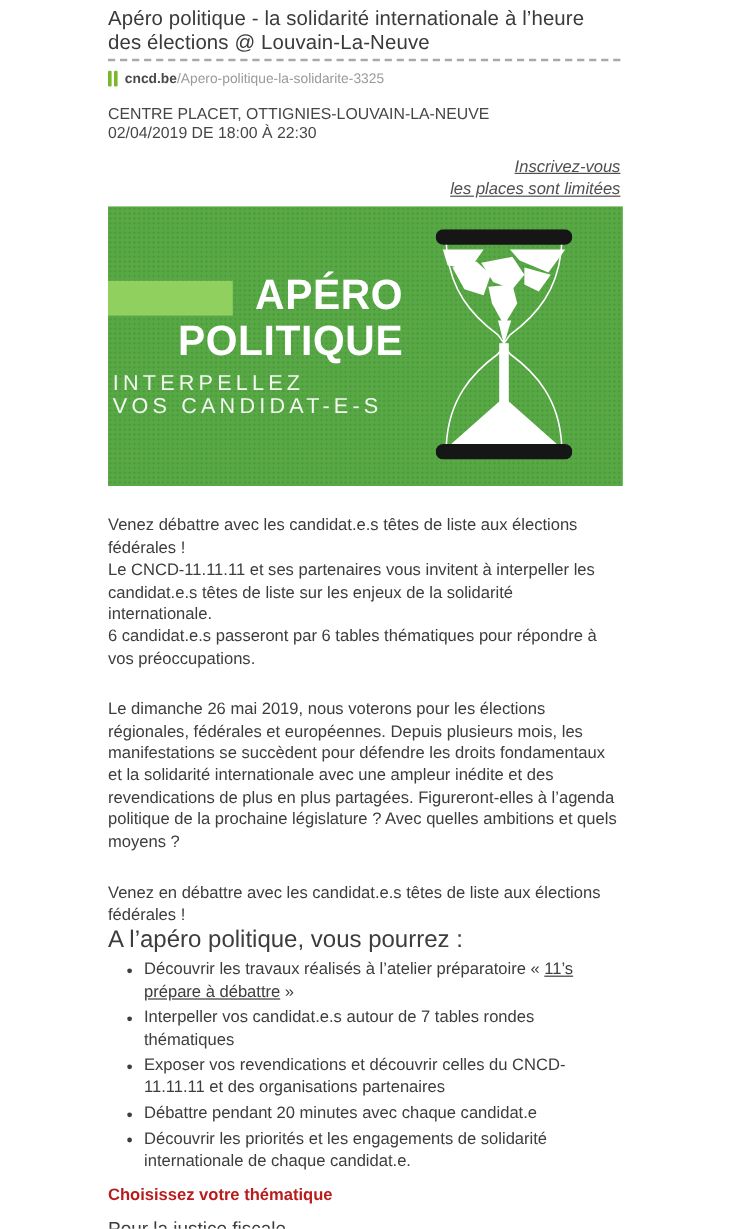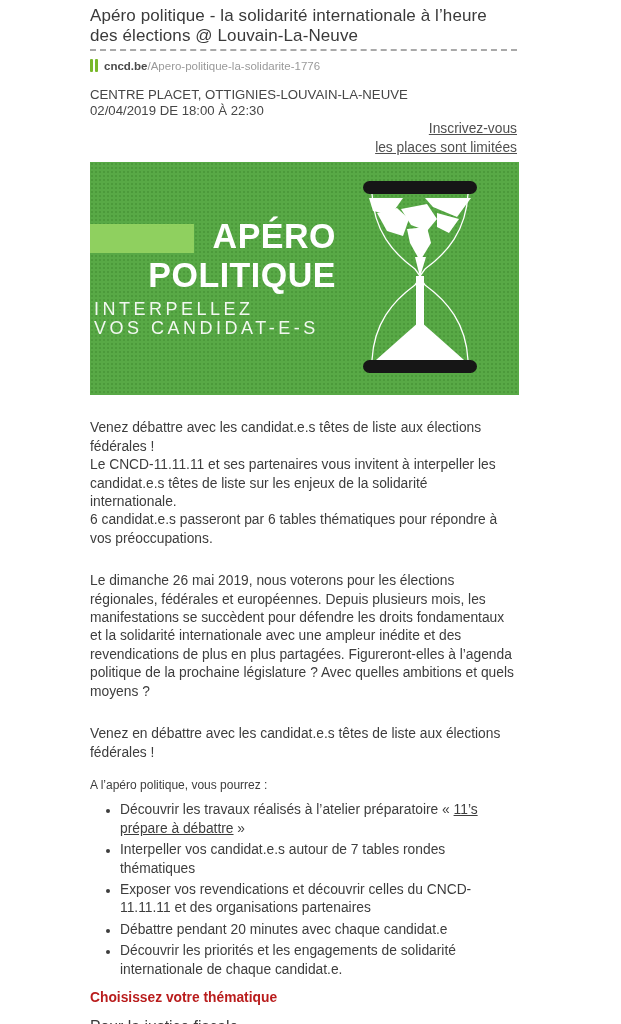--- a/index.html
+++ b/index.html
@@ -11,39 +11,39 @@
   .title-divider { margin-top: 4px; border-top: 2px dashed #a9a9a9; height: 0; }
 
   .source-row { margin-top: 8px; display: flex; align-items: flex-start; font-size: 11.5px; line-height: 14px; }
   .bars-icon { display: inline-flex; gap: 2px; margin-right: 6px; }
   .bars-icon i { display: block; width: 3px; height: 13px; background: #79b82a; border-radius: 1px; }
   .source-domain { font-weight: 700; color: #4a4a4a; }
   .source-path { color: #9a9a9a; }
 
   .venue-block { margin-top: 14px; font-size: 13.2px; line-height: 16.2px; color: #464646; }
 
-  .register-block { text-align: right; font-size: 13.8px; line-height: 19px; }
+  .register-block { margin-top: 10px; text-align: right; font-size: 13.8px; line-height: 19px; font-style: italic; }
   .register-block a { color: #4f4f4f; text-decoration: underline; cursor: pointer; display: inline-block; }
 
   .banner { position: relative; margin-top: 5px; width: 429px; height: 233px; overflow: hidden;
             background-color: #58a946;
             background-image: radial-gradient(#4c9a3b 0.8px, transparent 1px);
             background-size: 4px 4px; }
   .banner-lightbar { position: absolute; left: 0; top: 62px; width: 104px; height: 29px; background: #8fd05f; }
   .banner-title { position: absolute; left: 0; top: 55px; width: 246px; text-align: right;
                   color: #ffffff; font-weight: 700; font-size: 34px; line-height: 37px; letter-spacing: 0.5px;
                   transform: scaleY(1.04); transform-origin: top right; white-space: nowrap; }
   .banner-subtitle { position: absolute; left: 4px; top: 138px; color: rgba(255,255,255,0.92);
                      font-size: 18px; line-height: 18.5px; letter-spacing: 3.5px; font-weight: 400; white-space: nowrap; }
   .hourglass { position: absolute; left: 273px; top: 19px; }
 
   .para { margin-top: 24px; font-size: 13.8px; line-height: 18.4px; color: #3d3d3d; }
   .pre-line { white-space: pre-line; }
 
-  .list-intro { margin-top: 14px; font-size: 12px; line-height: 18.4px; }
+  .list-intro { margin-top: 2px; font-size: 20px; line-height: 18.4px; }
   ul.bullets { margin-top: 7px; padding-left: 30px; list-style: disc outside; }
   ul.bullets li { font-size: 13.8px; line-height: 18.4px; margin-bottom: 3px; color: #3d3d3d; }
   ul.bullets li::marker { color: #3d3d3d; font-size: 12px; }
   .inline-link { text-decoration: underline; color: #3d3d3d; cursor: pointer; }
 
   .themes-heading { margin-top: 10px; font-size: 13.8px; font-weight: 700; color: #b91c1c; line-height: 18px; }
   .themes { margin-top: 11px; }
   .theme-group { margin-bottom: 7px; }
   .theme-item { font-size: 15.8px; line-height: 18.8px; color: #3b3b3b; cursor: pointer; }
   .theme-group .theme-item:nth-child(2) { padding-left: 3px; }
@@ -55,21 +55,21 @@
 
   <h1 class="title">Apéro politique - la solidarité internationale à l’heure des élections @ Louvain-La-Neuve</h1>
   <div class="title-divider"></div>
 
   <div class="source-row">
     <span class="bars-icon">
         <i></i>
         <i></i>
       </span>
     <span class="source-domain">cncd.be</span>
-      <span class="source-path">/Apero-politique-la-solidarite-1776</span>
+      <span class="source-path">/Apero-politique-la-solidarite-3325</span>
   </div>
 
   <div class="venue-block">
     <div>CENTRE PLACET, OTTIGNIES-LOUVAIN-LA-NEUVE</div>
     <div>02/04/2019 DE 18:00 À 22:30</div>
   </div>
 
   <div class="register-block">
     <a>Inscrivez-vous</a><br>
     <a>les places sont limitées</a>

